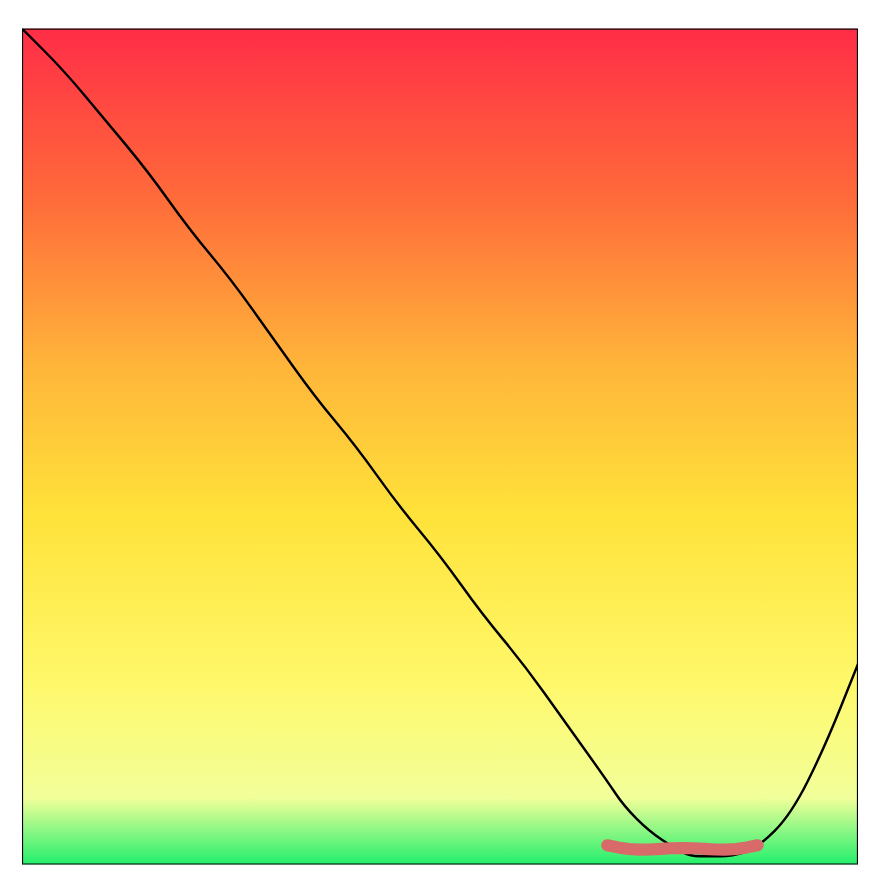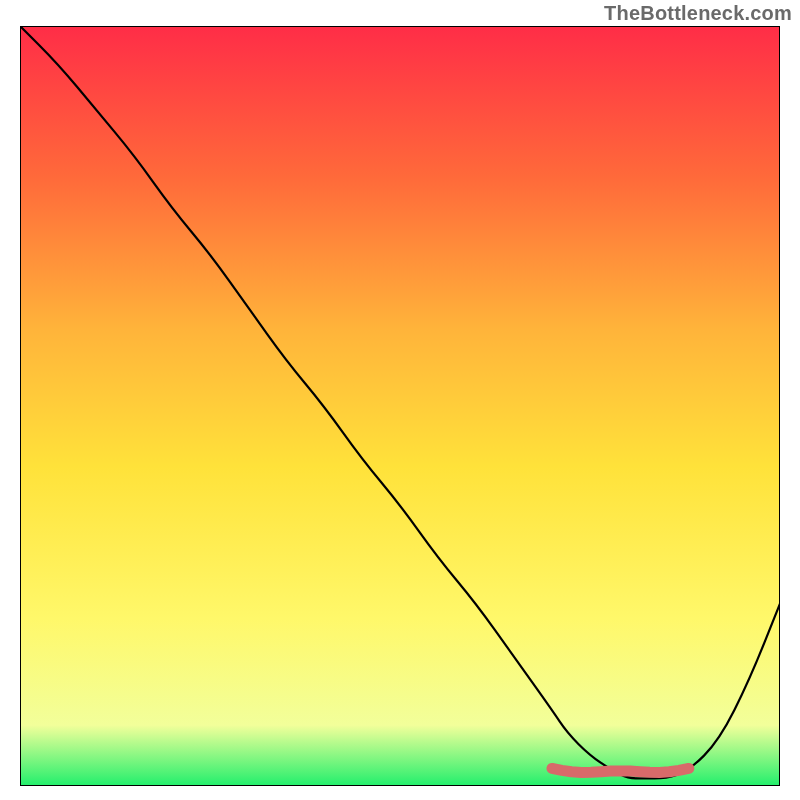--- a/index.html
+++ b/index.html
@@ -34,21 +34,20 @@
     width: 760px;
     height: 760px;
     box-sizing: border-box;
   }
   svg { display: block; }
 </style>
 </head>
 <body>
 
 <div class="stage">
-  <div class="watermark">TheBottleneck.com</div>
 
   <div class="plot">
     <svg id="chart-svg" width="760" height="760" viewBox="0 0 760 760">
       <defs>
         <linearGradient id="bg-grad" x1="0" y1="0" x2="0" y2="1">
           <stop id="g0" offset="0%" stop-color="#ff2d47"></stop>
           <stop id="g1" offset="20%" stop-color="#ff6a3a"></stop>
           <stop id="g2" offset="40%" stop-color="#ffb43a"></stop>
           <stop id="g3" offset="58%" stop-color="#ffe23a"></stop>
           <stop id="g4" offset="78%" stop-color="#fff86a"></stop>

